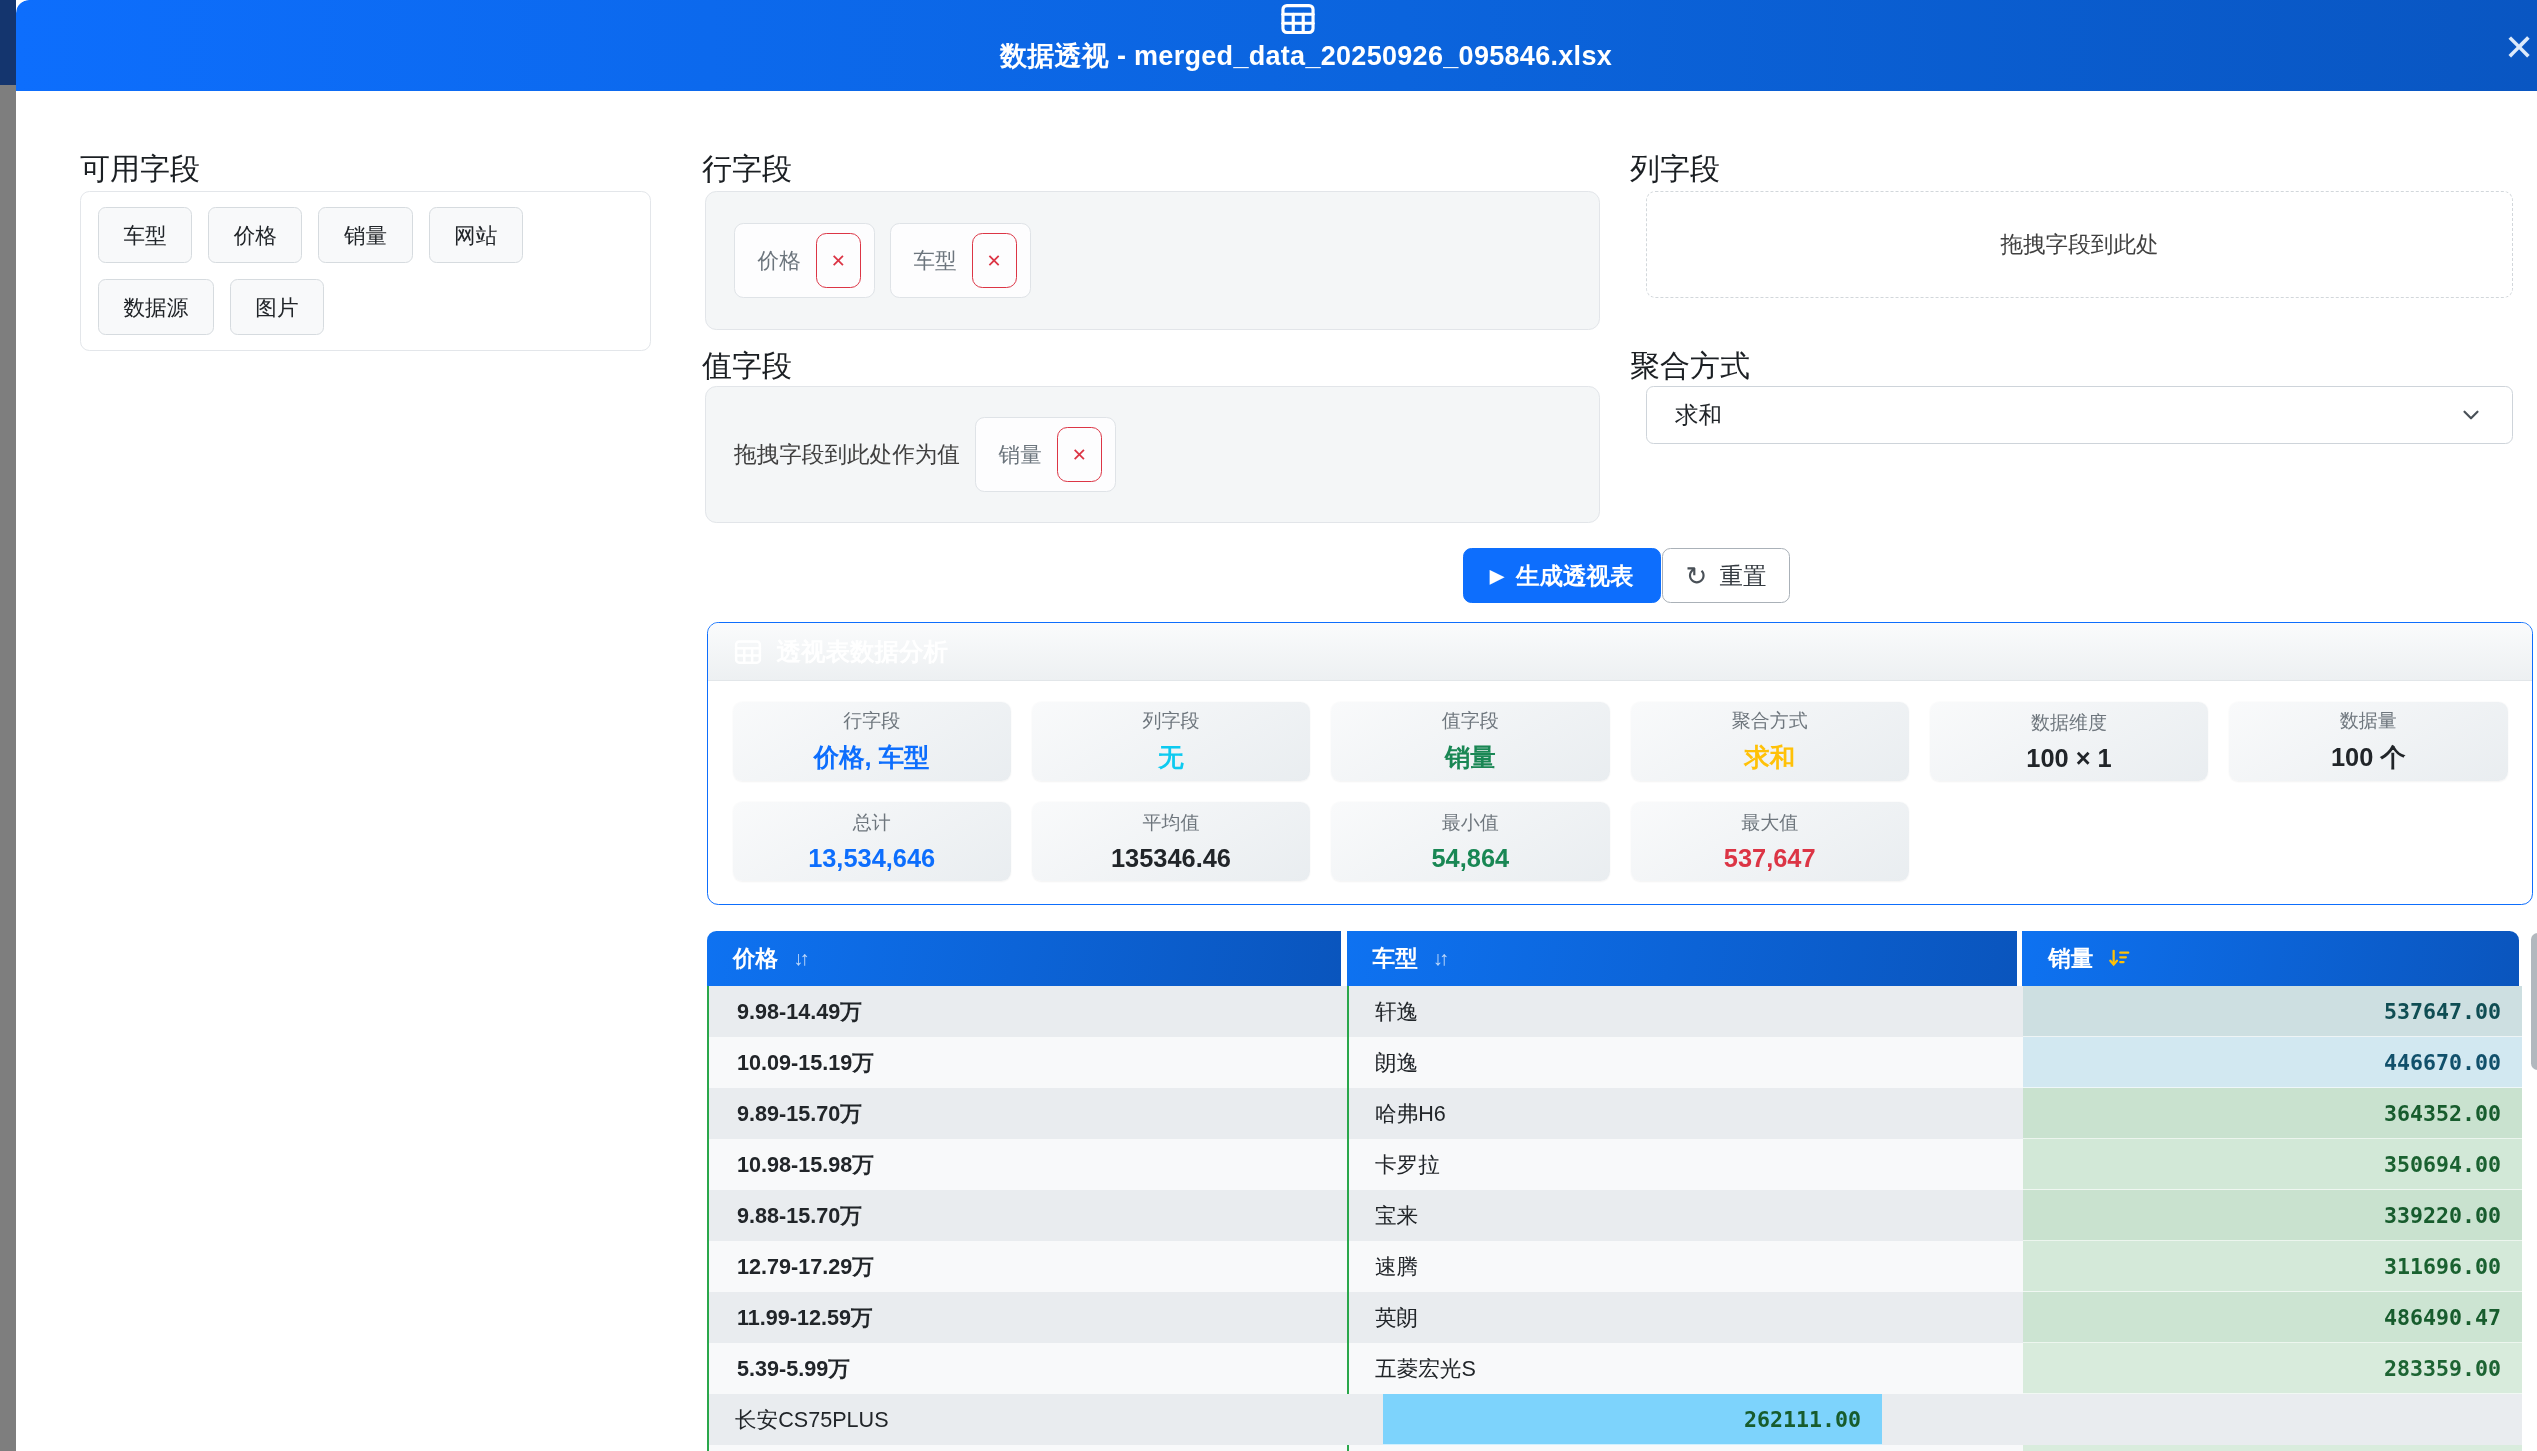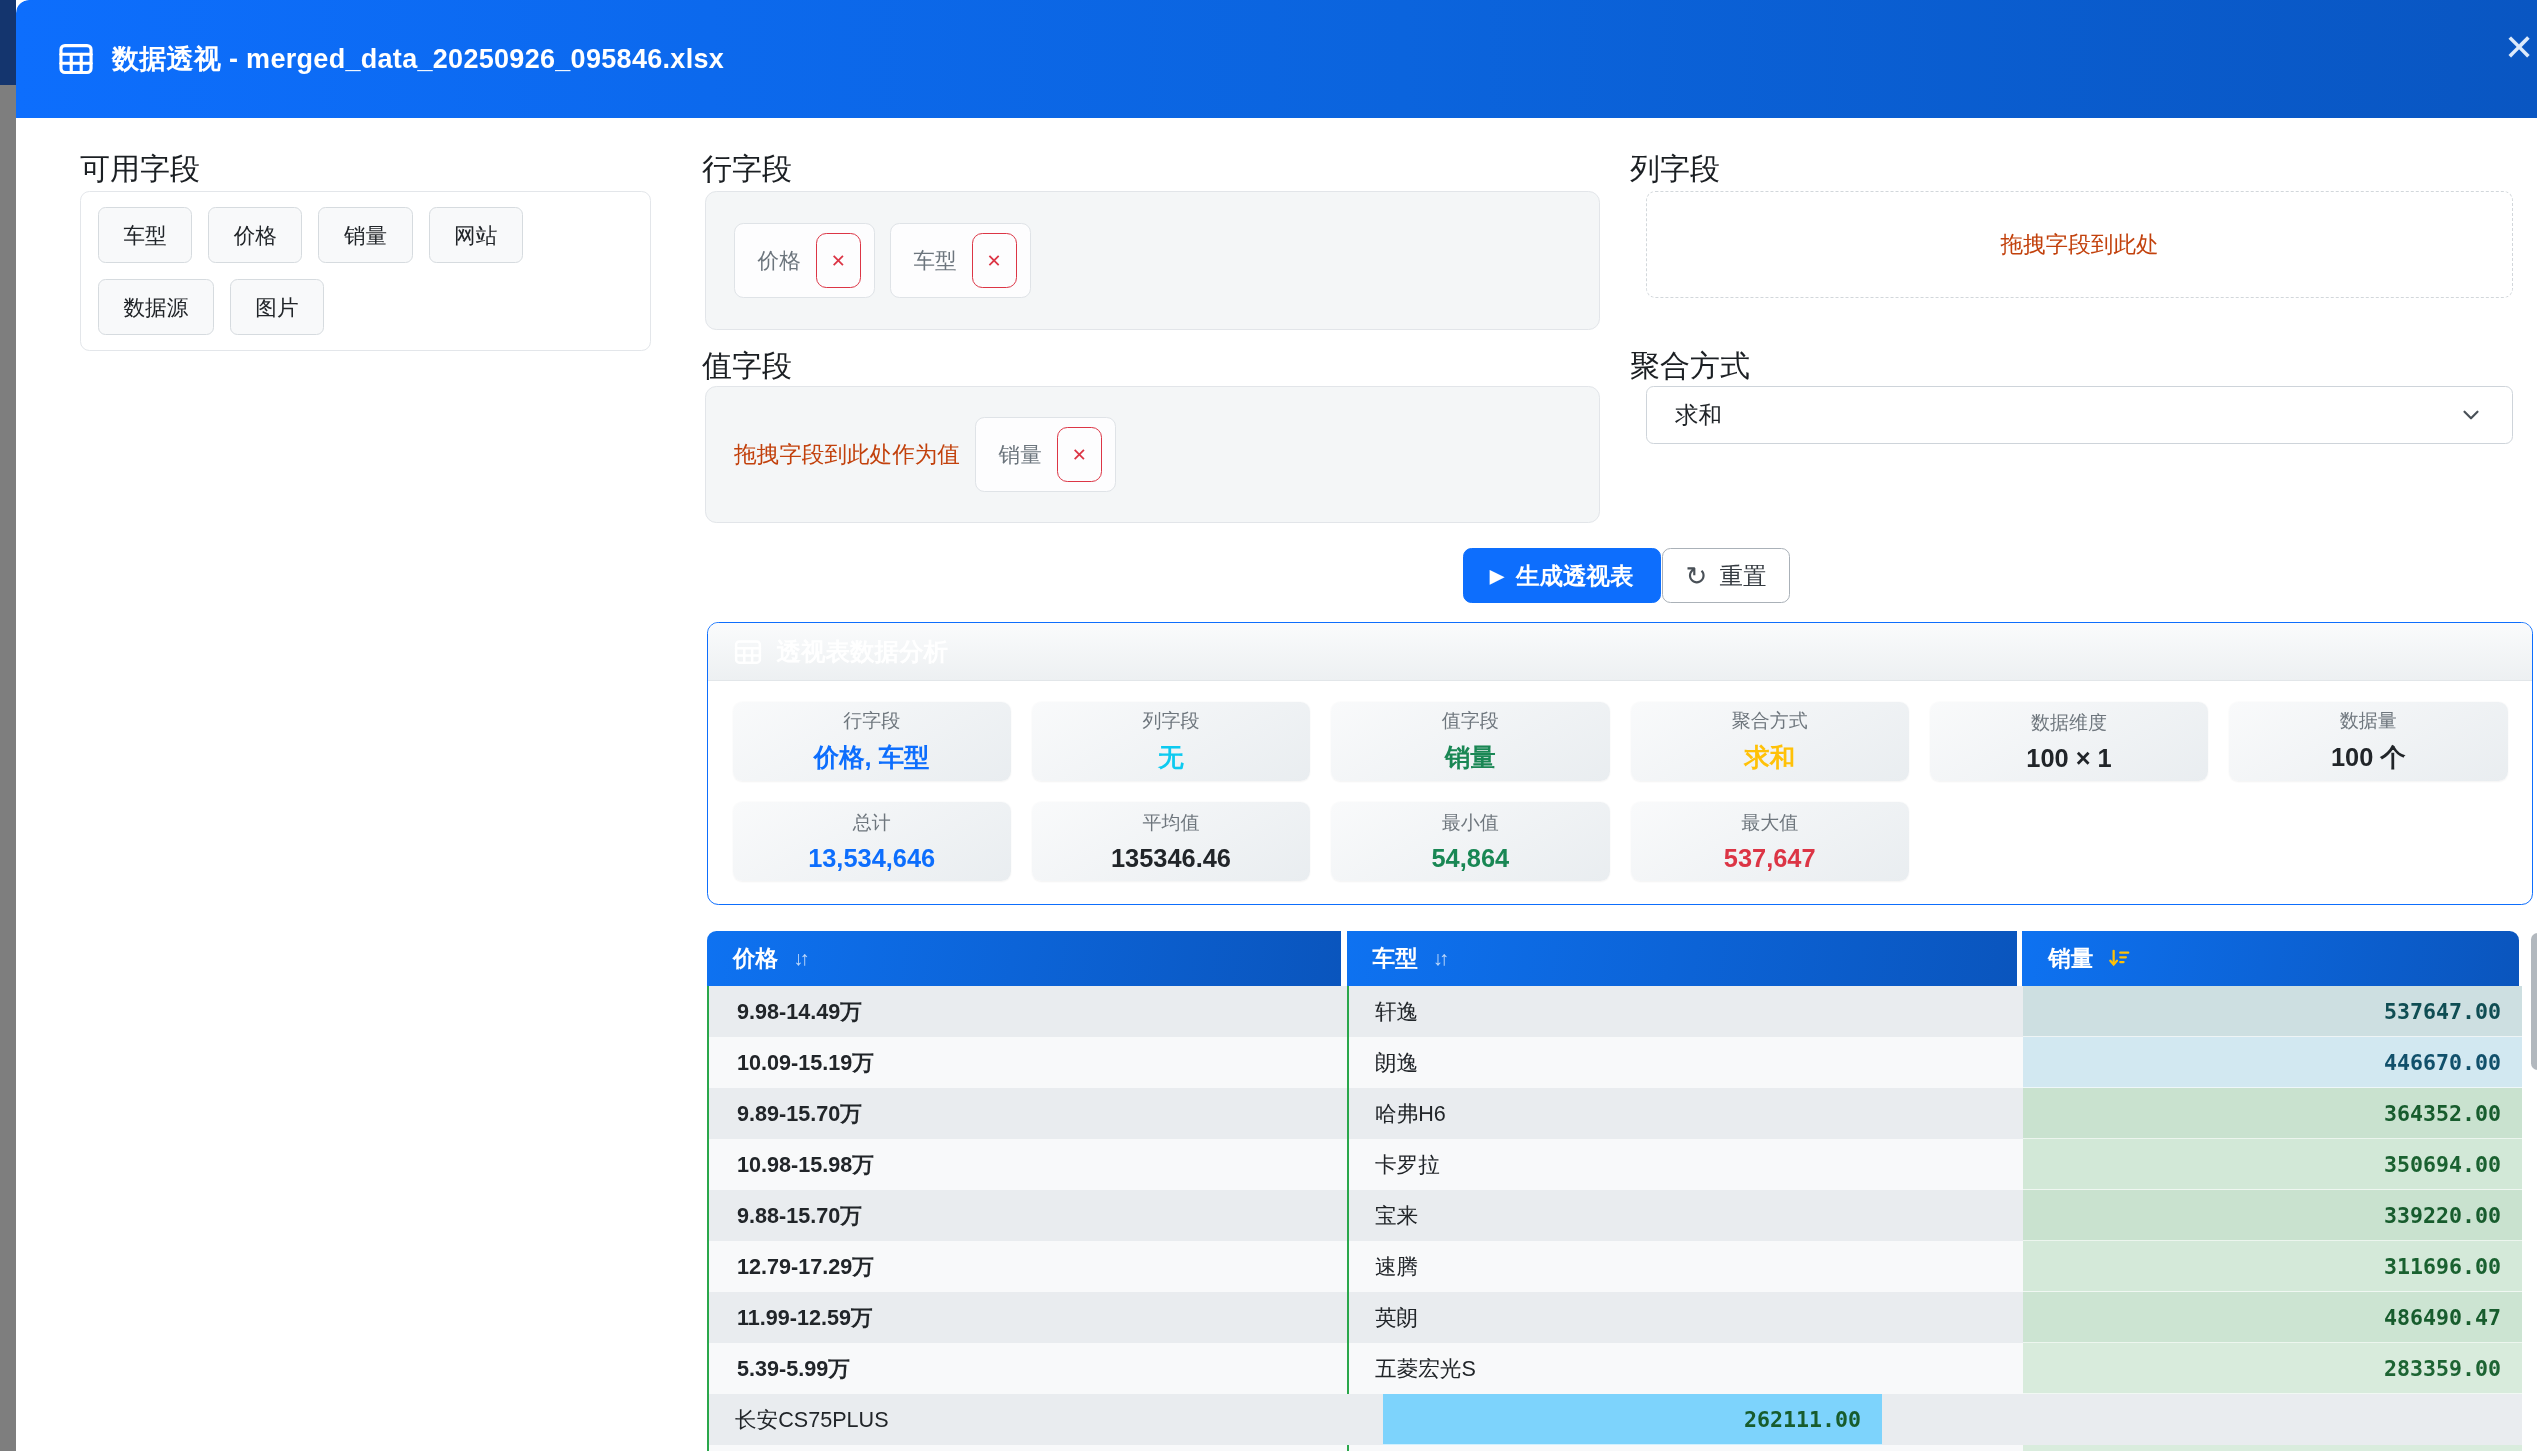--- a/index.html
+++ b/index.html
@@ -8,23 +8,23 @@
   .stage { position:relative; width:2538px; height:1451px; background:#fff; }
 
   
   .backdrop-top { position:absolute; left:0; top:0; width:16px; height:85px; background:#14356e; }
   .backdrop-side { position:absolute; left:0; top:85px; width:16px; height:1367px; background:#7e7e7e; }
 
   .dialog { position:absolute; left:16px; top:0; width:2522px; height:1451px;
     background:#fff; border-top-left-radius:13px; overflow:hidden; }
 
   
-  .titlebar { position:absolute; left:0; top:0; width:100%; height:118px;
+  .titlebar { position:absolute; left:0; top:0; width:100%; height:91px;
     background:linear-gradient(90deg,#0d6efd 0%,#0b64dd 55%,#0956c2 100%);
-    border-top-left-radius:13px; display:flex; align-items:center; padding:0 0 0 41px; }
+    border-top-left-radius:13px; display:flex; align-items:center; padding:0 0 0 41px;flex-direction:column; }
   .titlebar .win-title { color:#fff; font-size:27px; font-weight:bold; margin-left:17px; letter-spacing:0.3px; }
   .grid-icon { width:38px; height:38px; flex:0 0 auto; }
   .close-btn { position:absolute; right:-5.6px; top:22.6px; width:49px; height:49px; border:none;
     background:transparent; color:#ddeafb; font-size:36px; line-height:49px; text-align:center; cursor:pointer; }
 
   
   .sec-label { position:absolute; font-size:30px; font-weight:500; color:#1b1f23; }
 
   
   .avail-panel { position:absolute; left:80px; top:191px; width:571px; height:160px;
@@ -32,21 +32,21 @@
     padding:15px 17px; display:flex; flex-wrap:wrap; gap:16px; align-content:flex-start; }
   .field-pill { display:inline-flex; align-items:center; height:56px; padding:0 24.5px;
     background:#f8f9fa; border:0.9px solid #d6dbdf; border-radius:7.5px;
     font-size:21.6px; color:#212529; cursor:grab; }
 
   
   .drop-panel { position:absolute; background:#f4f6f7; border:0.9px solid #e2e5e9;
     border-radius:11.3px; display:flex; align-items:center; gap:15px; padding:0 28px; }
   .row-panel  { left:689px; top:191px; width:895px; height:139px; }
   .value-panel{ left:689px; top:386px; width:895px; height:137px; }
-  .drop-hint { color:#c2410c; font-size:22.6px; white-space:nowrap; }
+  .drop-hint { color:#404040; font-size:22.6px; white-space:nowrap; }
 
   .active-chip { display:inline-flex; align-items:center; gap:15px; height:75px;
     background:#fdfdfe; border:0.9px solid #dfe3e7; border-radius:9.4px;
     padding:0 13px 0 22.6px; cursor:grab; }
   .active-chip .chip-label { color:#6c757d; font-size:21.6px; }
   .chip-remove { width:45px; height:55px; border:1.9px solid #dc3545; border-radius:10.3px;
     background:transparent; color:#dc3545; font-size:18px; display:flex;
     align-items:center; justify-content:center; cursor:pointer; }
 
   

